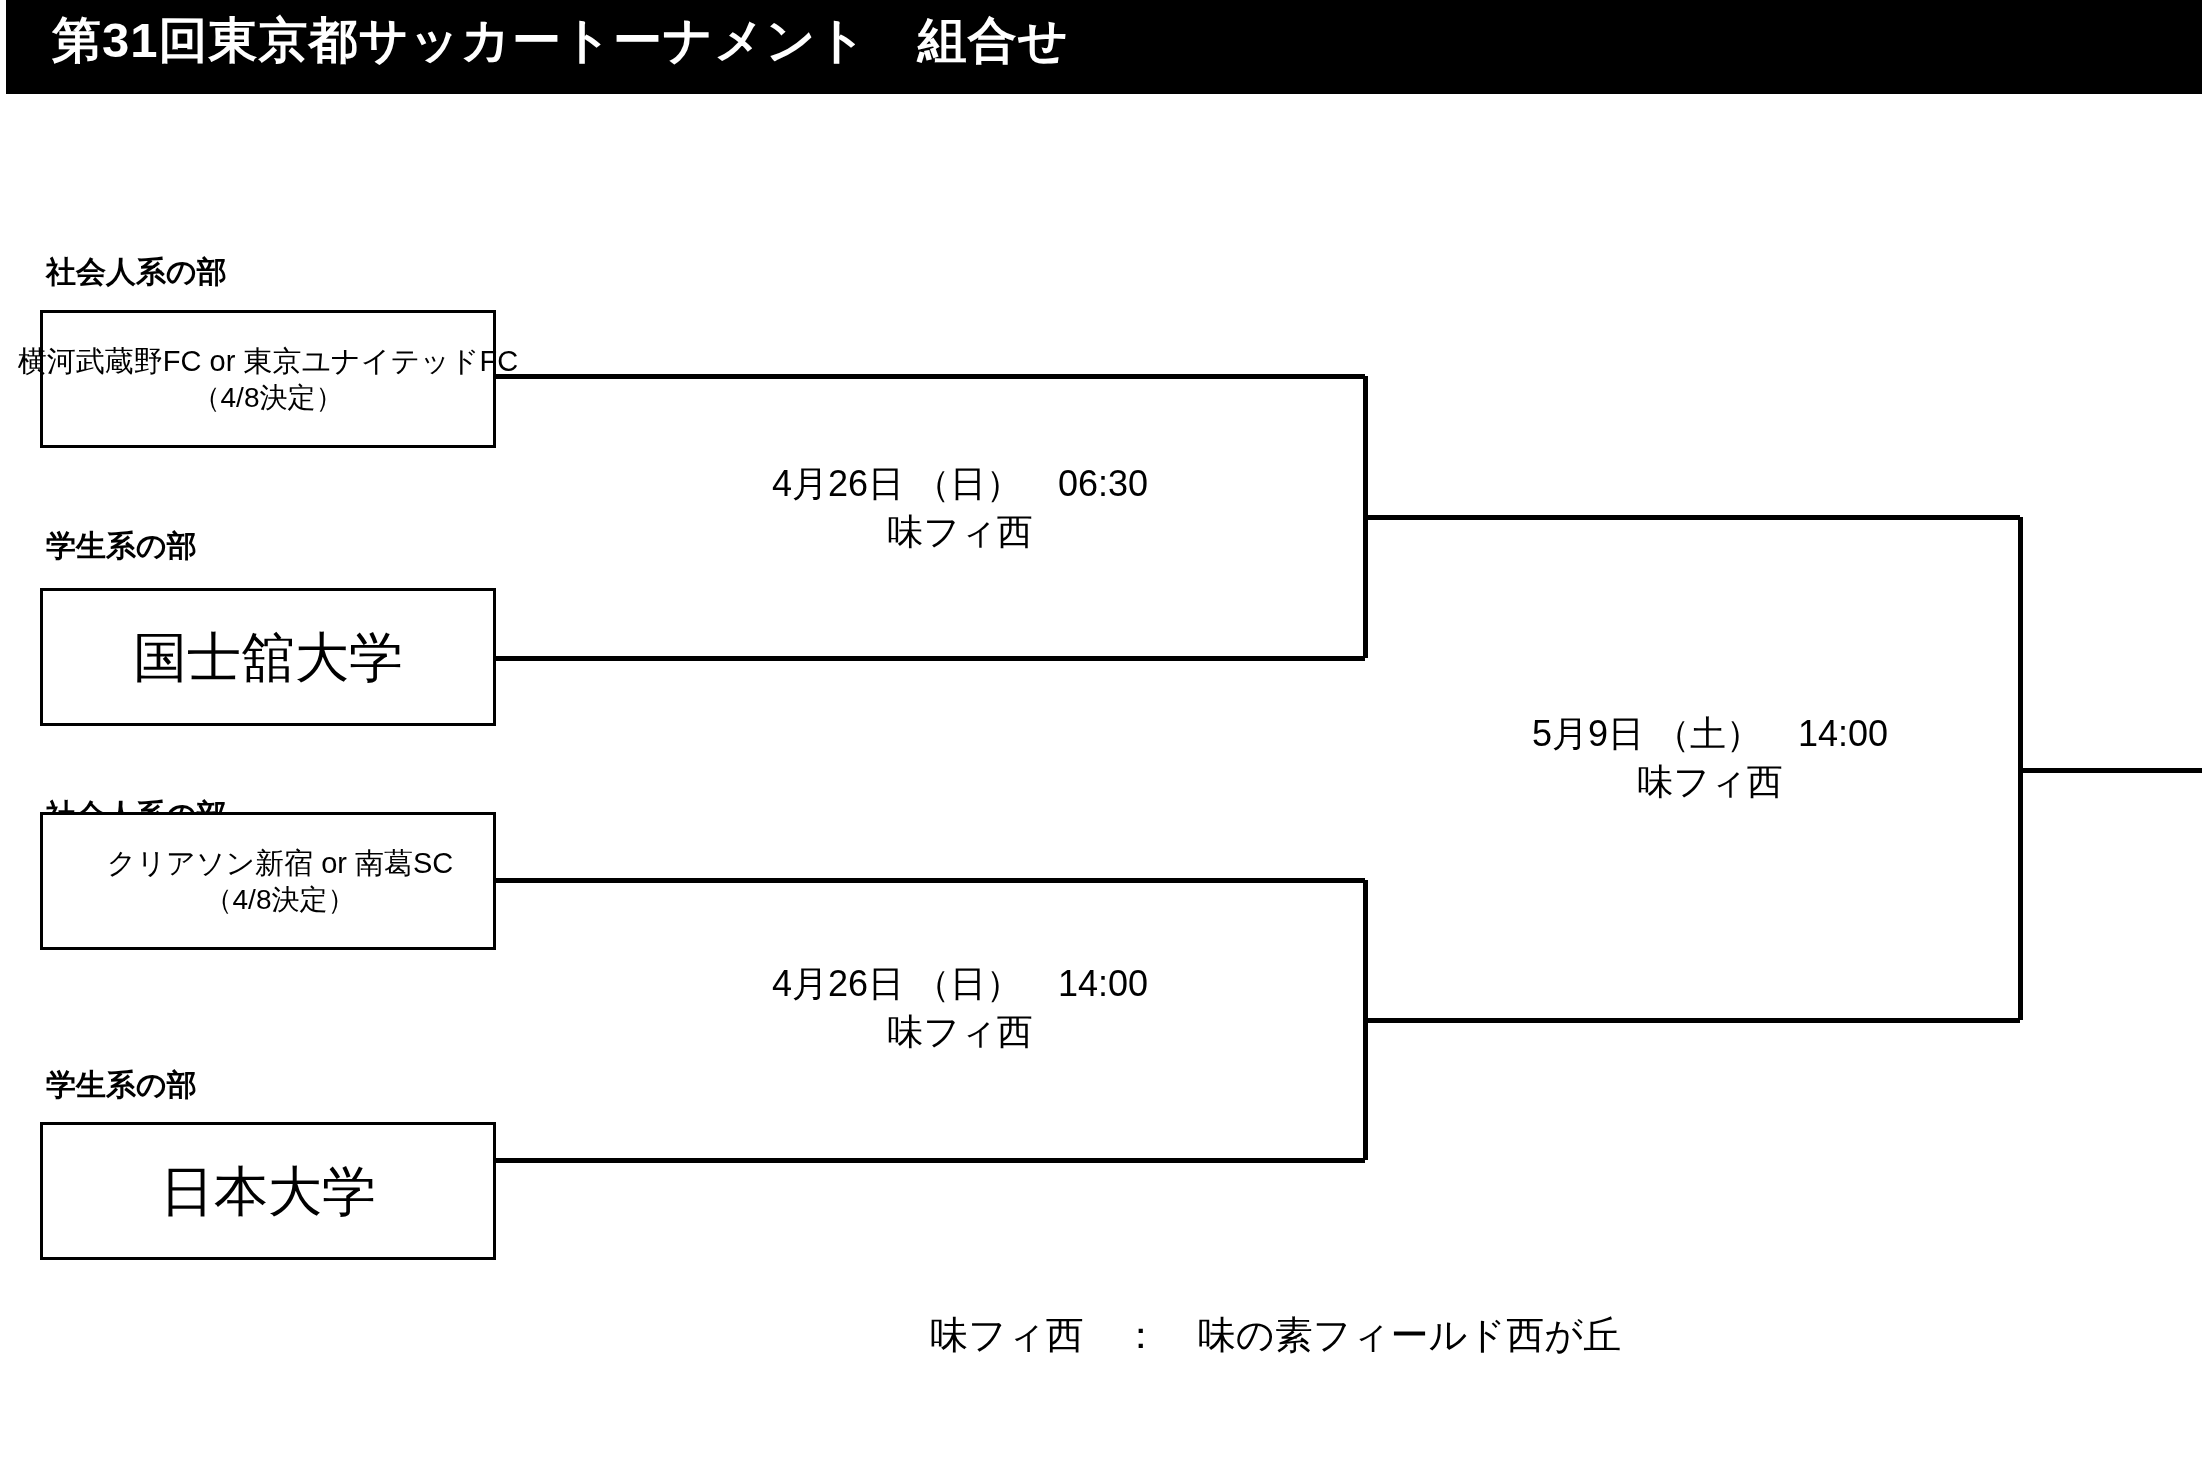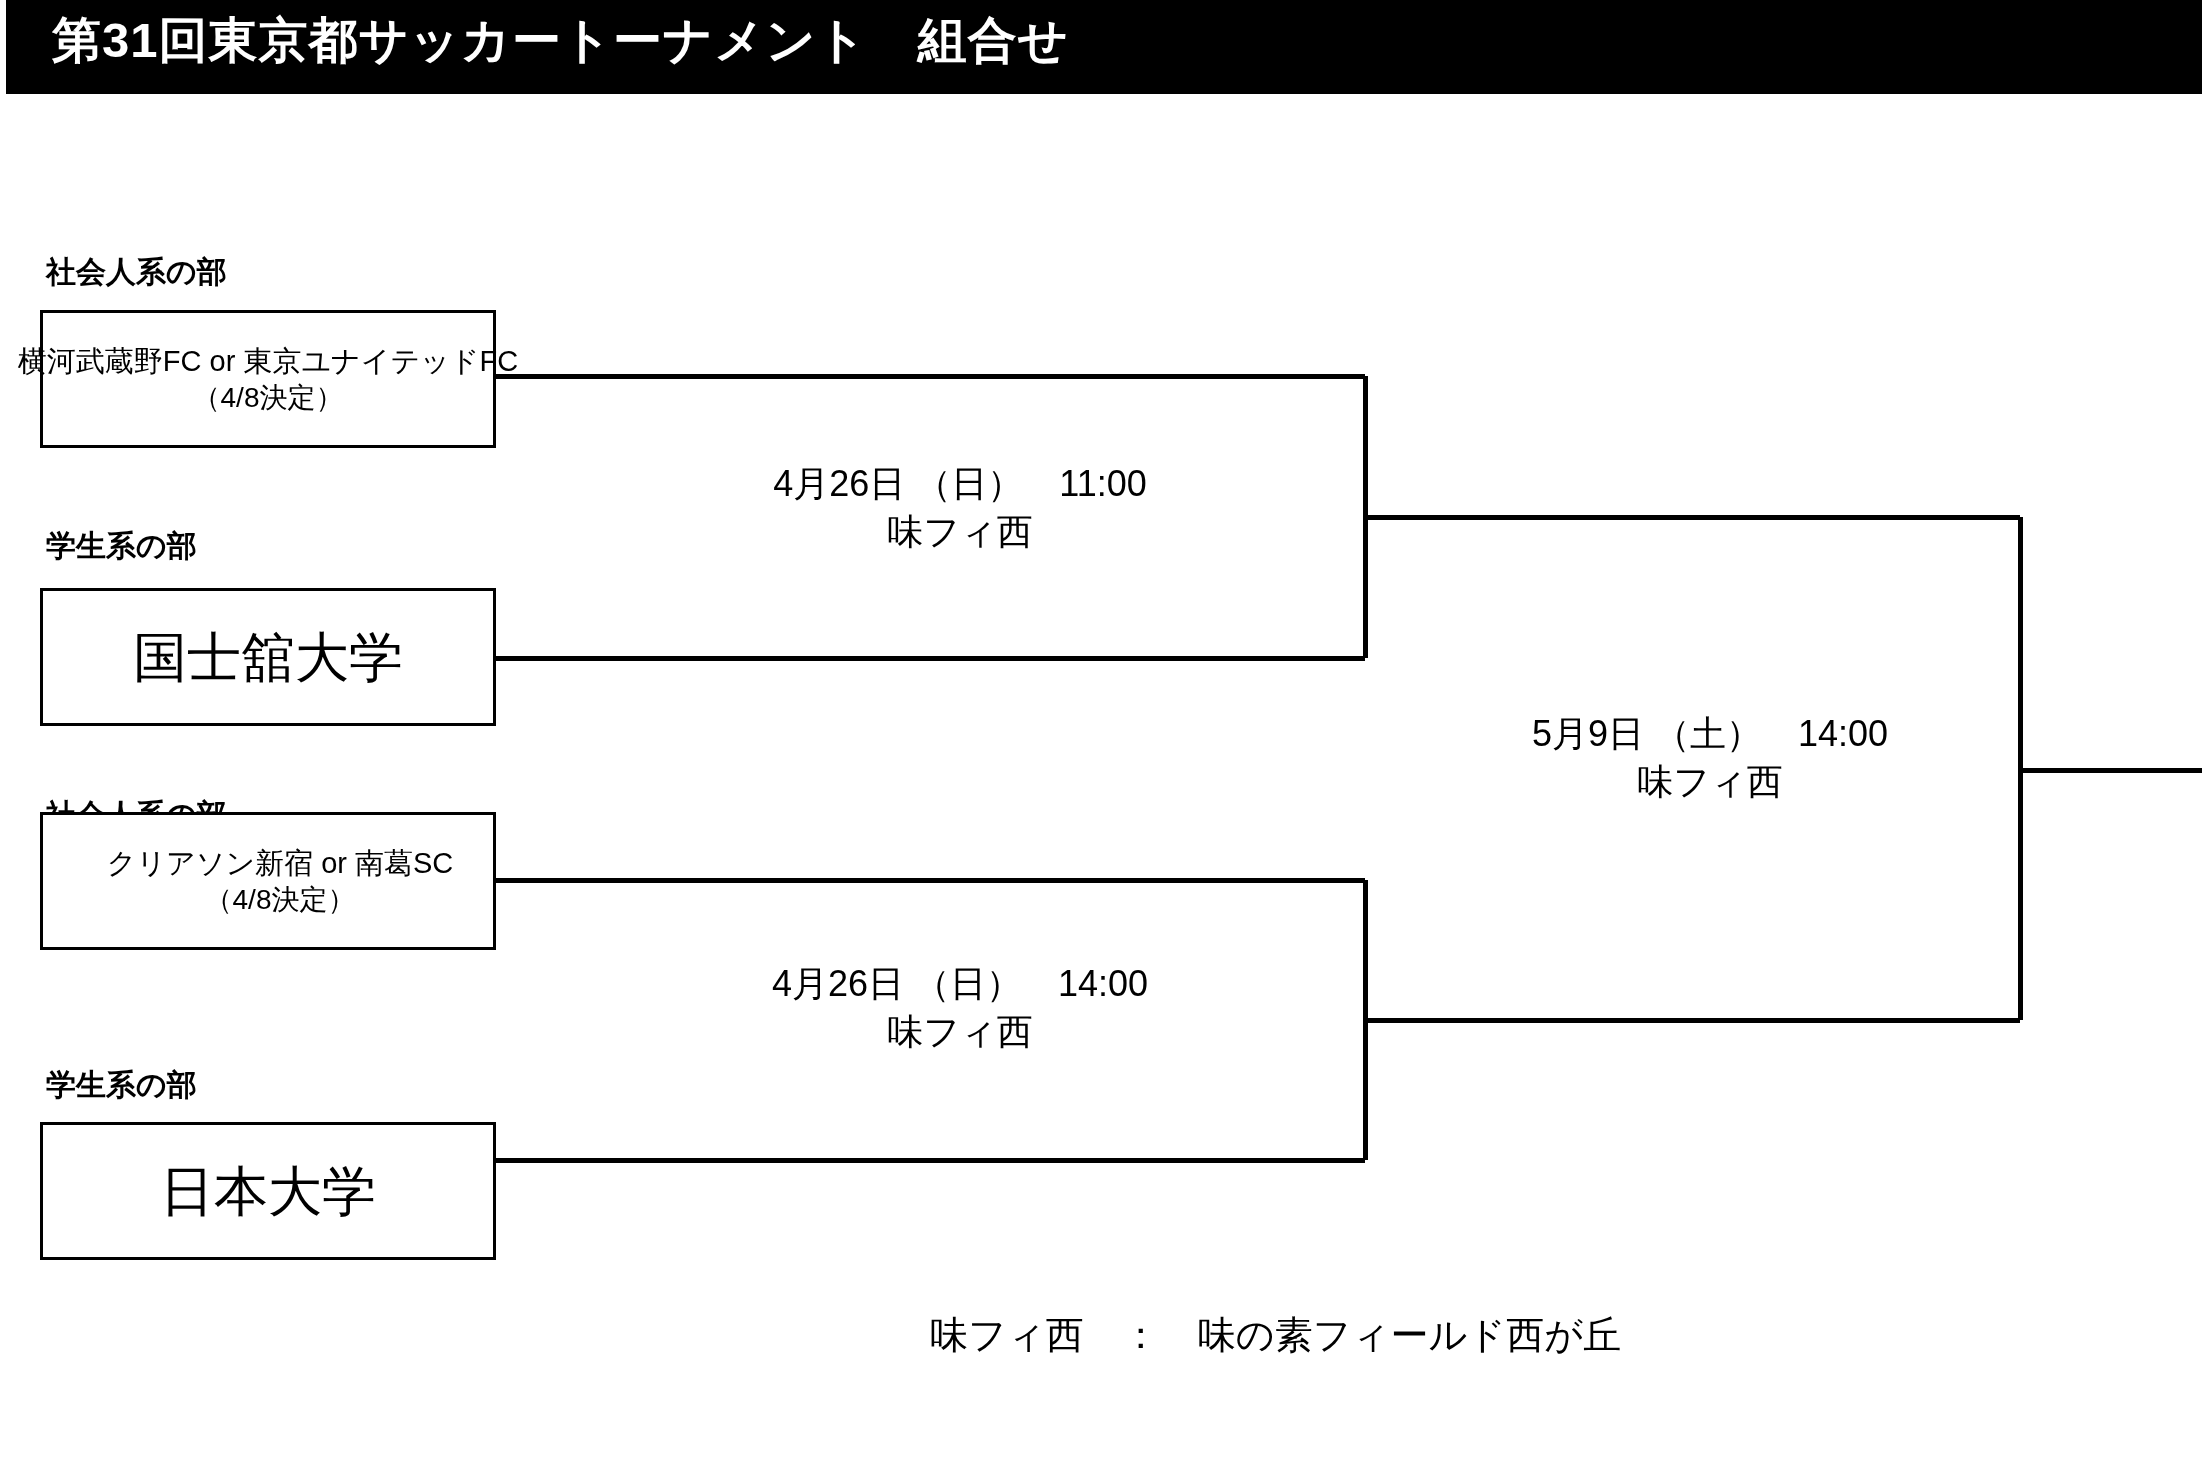--- a/index.html
+++ b/index.html
@@ -166,21 +166,21 @@
 <div class="team-box" style="left:40px; top:812px; width:456px; height:138px;padding-left:24px;">
   <div class="team-name-small">クリアソン新宿 or 南葛SC</div>
   <div class="team-sub">（4/8決定）</div>
 </div>
 
 <div class="team-box" style="left:40px; top:1122px; width:456px; height:138px;">
   <div class="team-name-large">日本大学</div>
 </div>
 
 <div class="match-info" style="left:560px; top:460px; width:800px;">
-  <div class="match-datetime">4月26日 （日）　11:00</div>
+  <div class="match-datetime">4月26日 （日）　06:30</div>
   <div class="match-venue">味フィ西</div>
 </div>
 
 <div class="match-info" style="left:560px; top:960px; width:800px;">
   <div class="match-datetime">4月26日 （日）　14:00</div>
   <div class="match-venue">味フィ西</div>
 </div>
 
 <div class="match-info" style="left:1400px; top:710px; width:620px;">
   <div class="match-datetime">5月9日 （土）　14:00</div>

